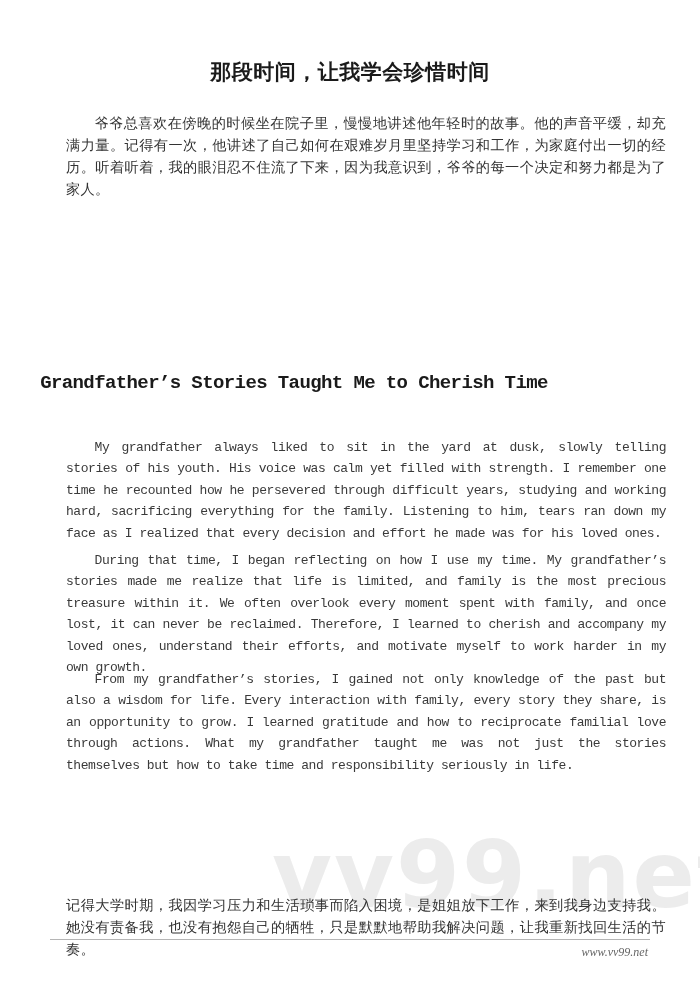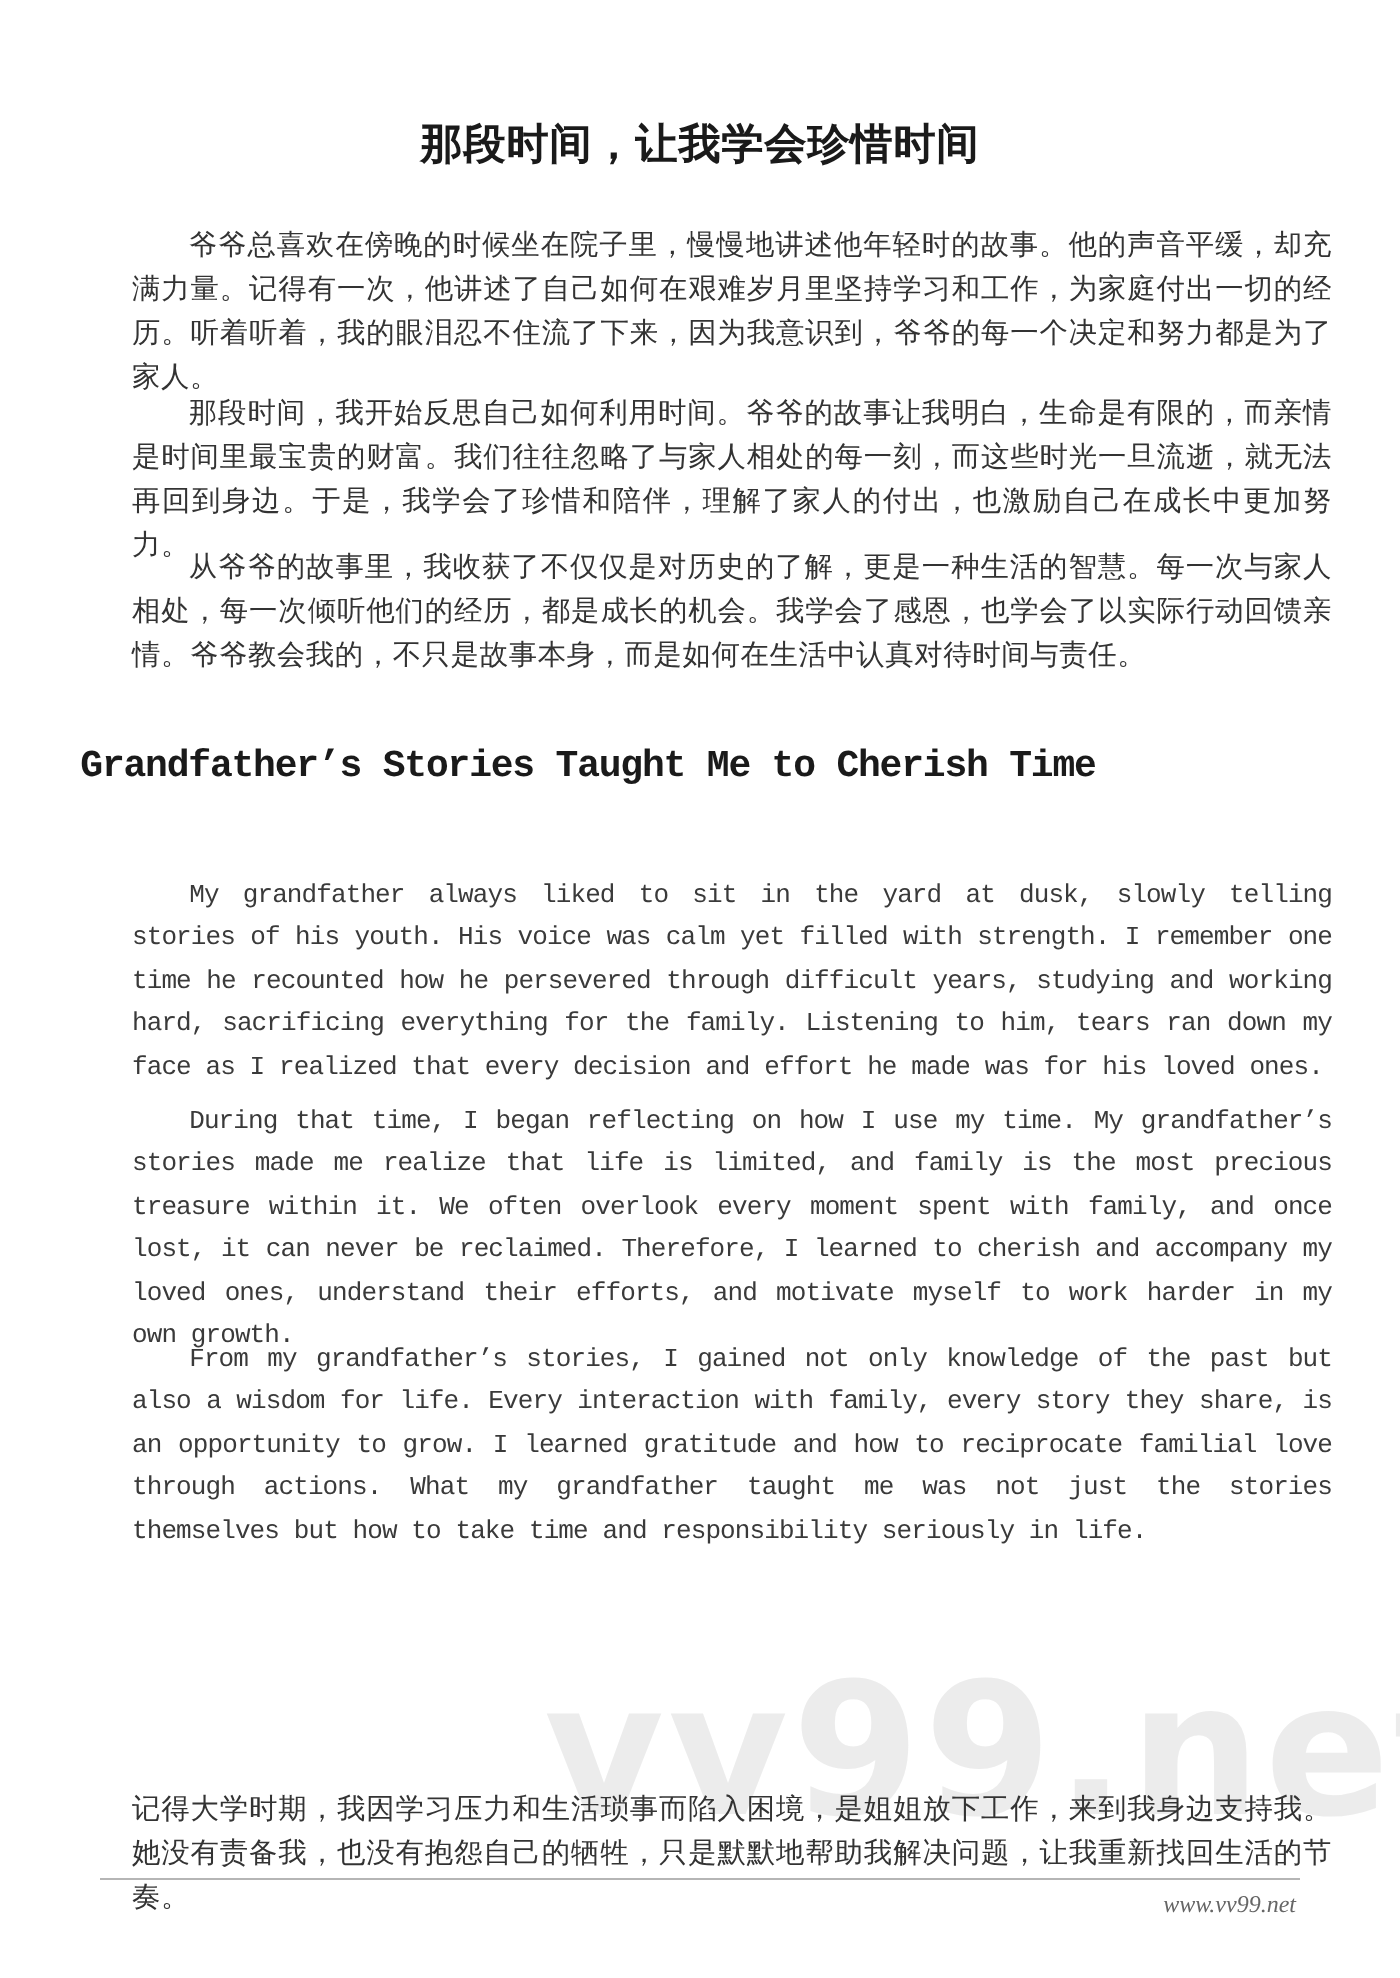--- a/index.html
+++ b/index.html
@@ -43,22 +43,20 @@
 </style>
 </head>
 <body>
 
 <div class="page">
 
   <div class="watermark">vv99.net</div>
 
   <div class="h-cn" style="top:58px;">那段时间，让我学会珍惜时间</div>
   <p class="para cn" style="top:96px;">爷爷总喜欢在傍晚的时候坐在院子里，慢慢地讲述他年轻时的故事。他的声音平缓，却充满力量。记得有一次，他讲述了自己如何在艰难岁月里坚持学习和工作，为家庭付出一切的经历。听着听着，我的眼泪忍不住流了下来，因为我意识到，爷爷的每一个决定和努力都是为了家人。</p>
-  <p class="para cn" style="top:180px;">那段时间，我开始反思自己如何利用时间。爷爷的故事让我明白，生命是有限的，而亲情是时间里最宝贵的财富。我们往往忽略了与家人相处的每一刻，而这些时光一旦流逝，就无法再回到身边。于是，我学会了珍惜和陪伴，理解了家人的付出，也激励自己在成长中更加努力。</p>
-  <p class="para cn" style="top:257px;">从爷爷的故事里，我收获了不仅仅是对历史的了解，更是一种生活的智慧。每一次与家人相处，每一次倾听他们的经历，都是成长的机会。我学会了感恩，也学会了以实际行动回馈亲情。爷爷教会我的，不只是故事本身，而是如何在生活中认真对待时间与责任。</p>
 
   <div class="h-en" style="top:372px;">Grandfather’s Stories Taught Me to Cherish Time</div>
   <p class="para en" style="top:421px;">My grandfather always liked to sit in the yard at dusk, slowly telling stories of his youth. His voice was calm yet filled with strength. I remember one time he recounted how he persevered through difficult years, studying and working hard, sacrificing everything for the family. Listening to him, tears ran down my face as I realized that every decision and effort he made was for his loved ones.</p>
   <p class="para en" style="top:534px;">During that time, I began reflecting on how I use my time. My grandfather’s stories made me realize that life is limited, and family is the most precious treasure within it. We often overlook every moment spent with family, and once lost, it can never be reclaimed. Therefore, I learned to cherish and accompany my loved ones, understand their efforts, and motivate myself to work harder in my own growth.</p>
   <p class="para en" style="top:653px;">From my grandfather’s stories, I gained not only knowledge of the past but also a wisdom for life. Every interaction with family, every story they share, is an opportunity to grow. I learned gratitude and how to reciprocate familial love through actions. What my grandfather taught me was not just the stories themselves but how to take time and responsibility seriously in life.</p>
 
   <p class="para cn noindent" style="top:878px;">记得大学时期，我因学习压力和生活琐事而陷入困境，是姐姐放下工作，来到我身边支持我。她没有责备我，也没有抱怨自己的牺牲，只是默默地帮助我解决问题，让我重新找回生活的节奏。</p>
 
   <div class="rule"></div>
   <div class="footer-url">www.vv99.net</div>

